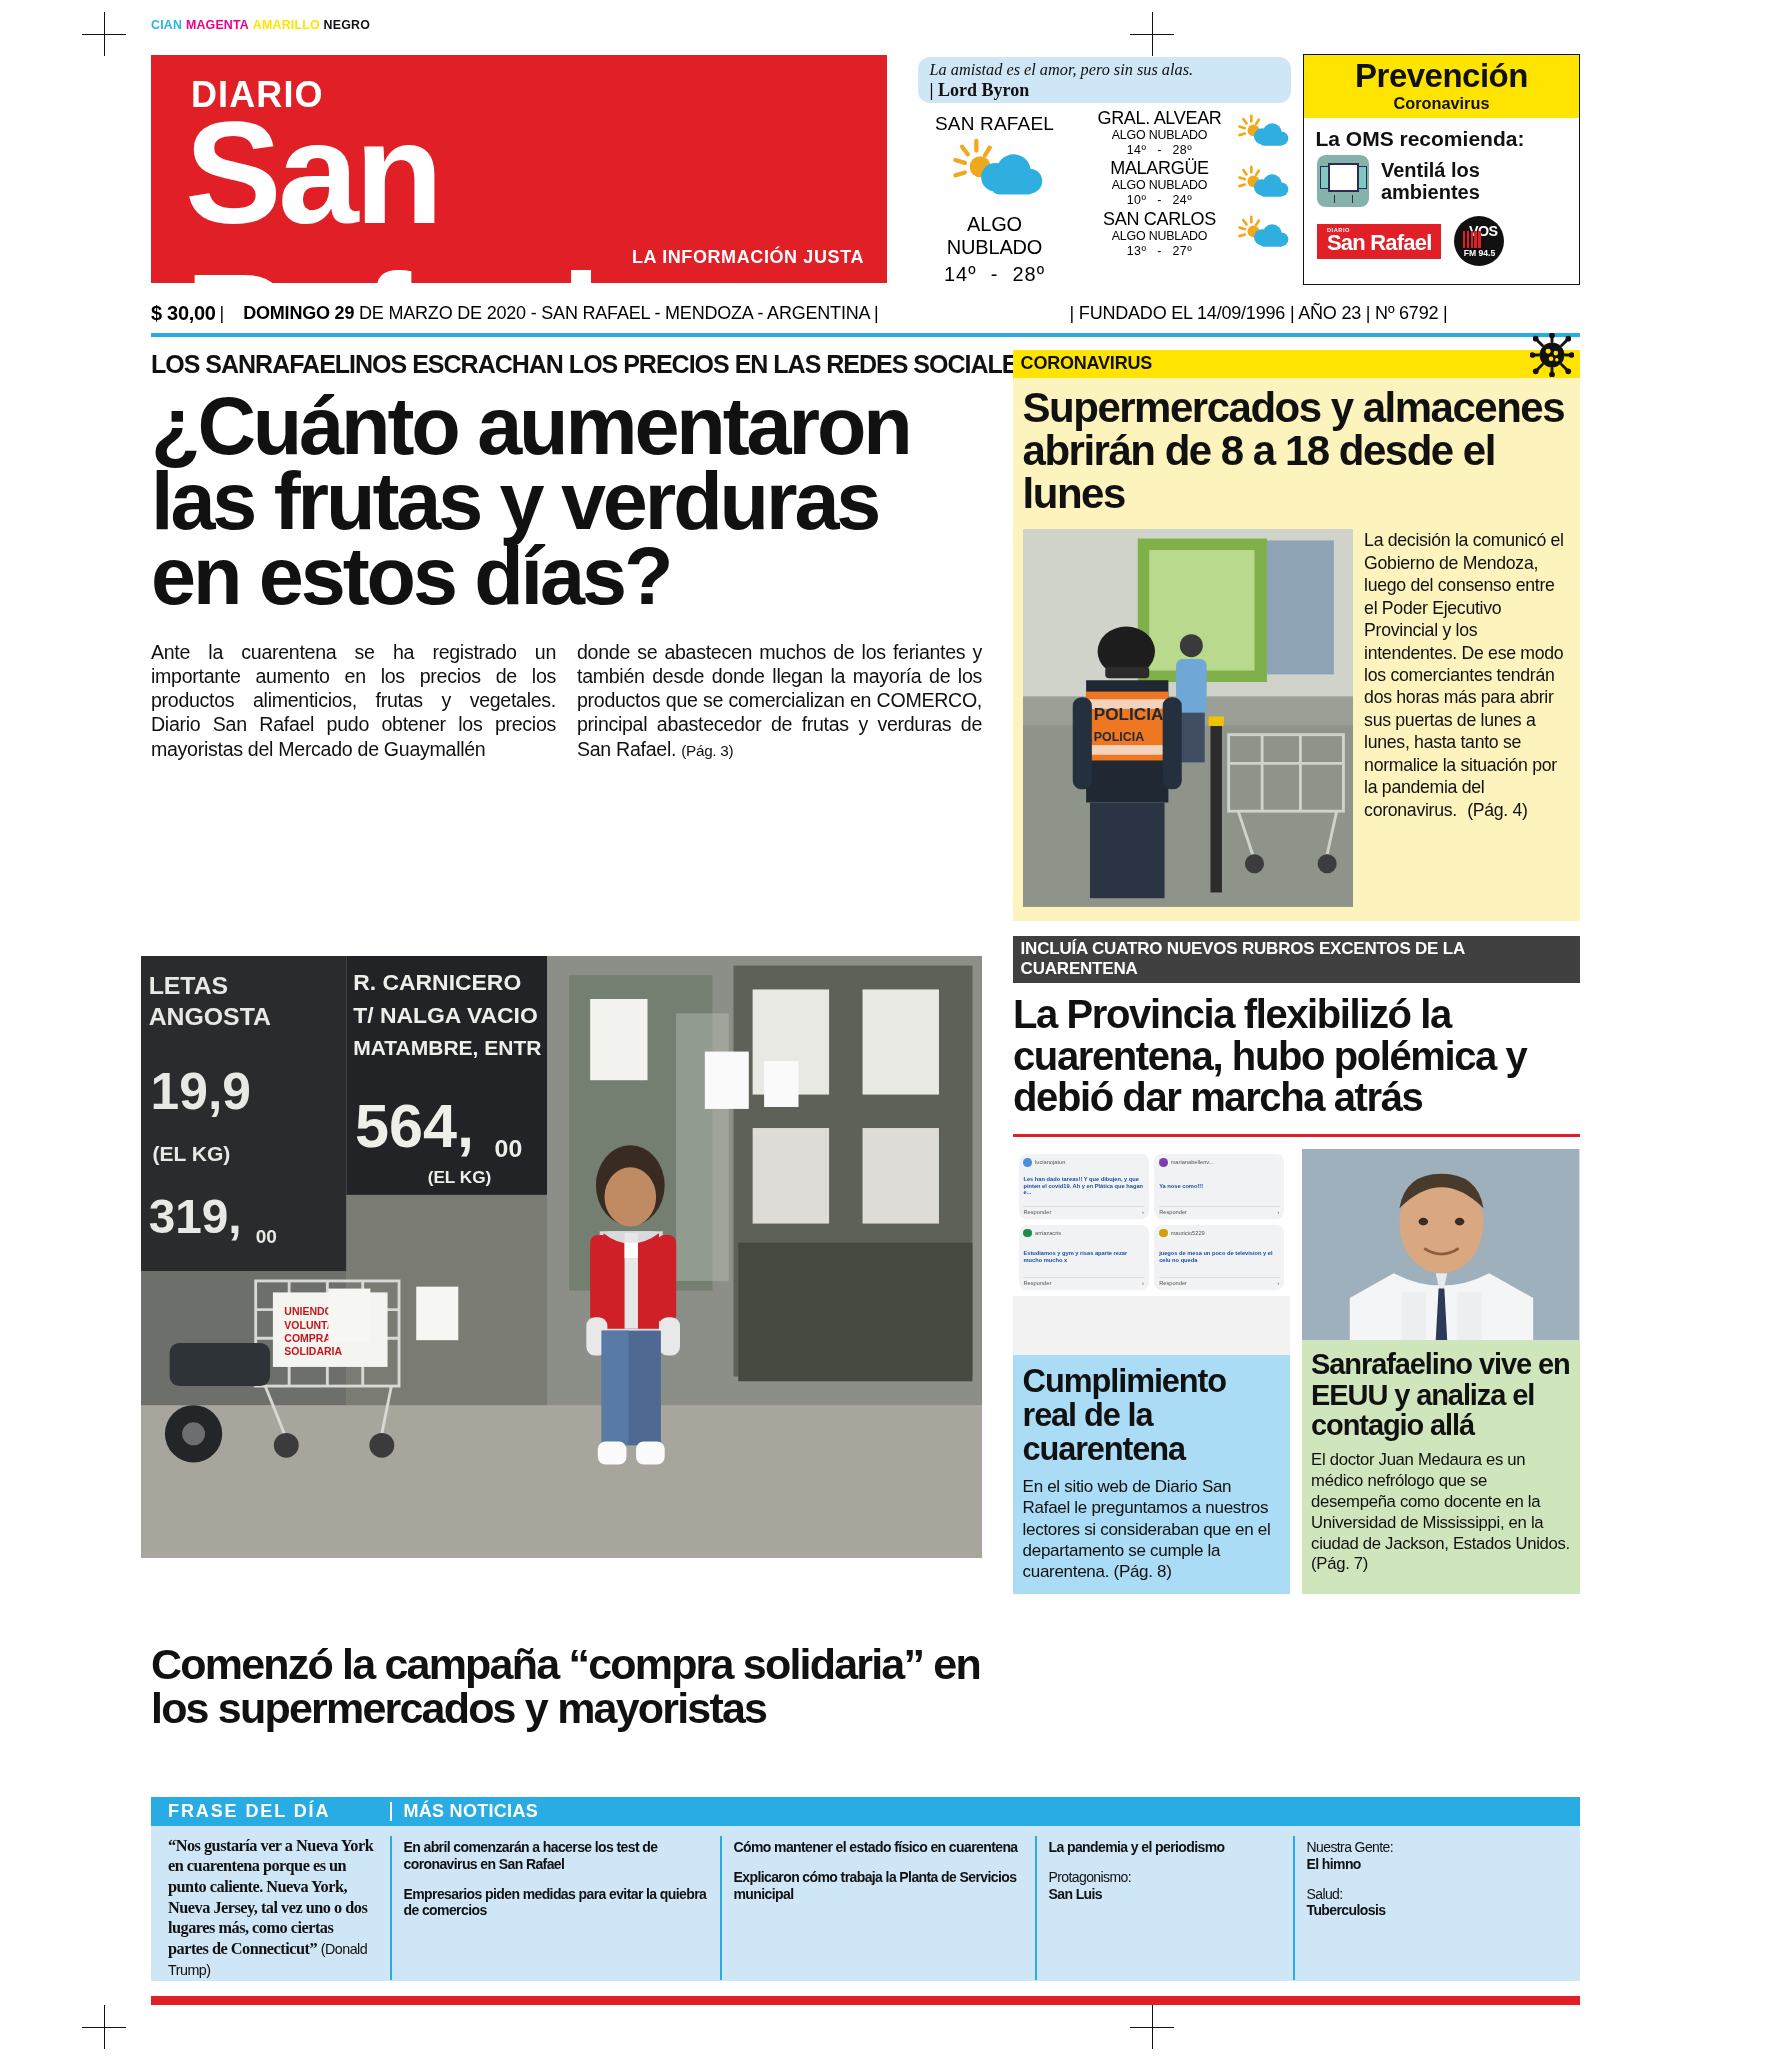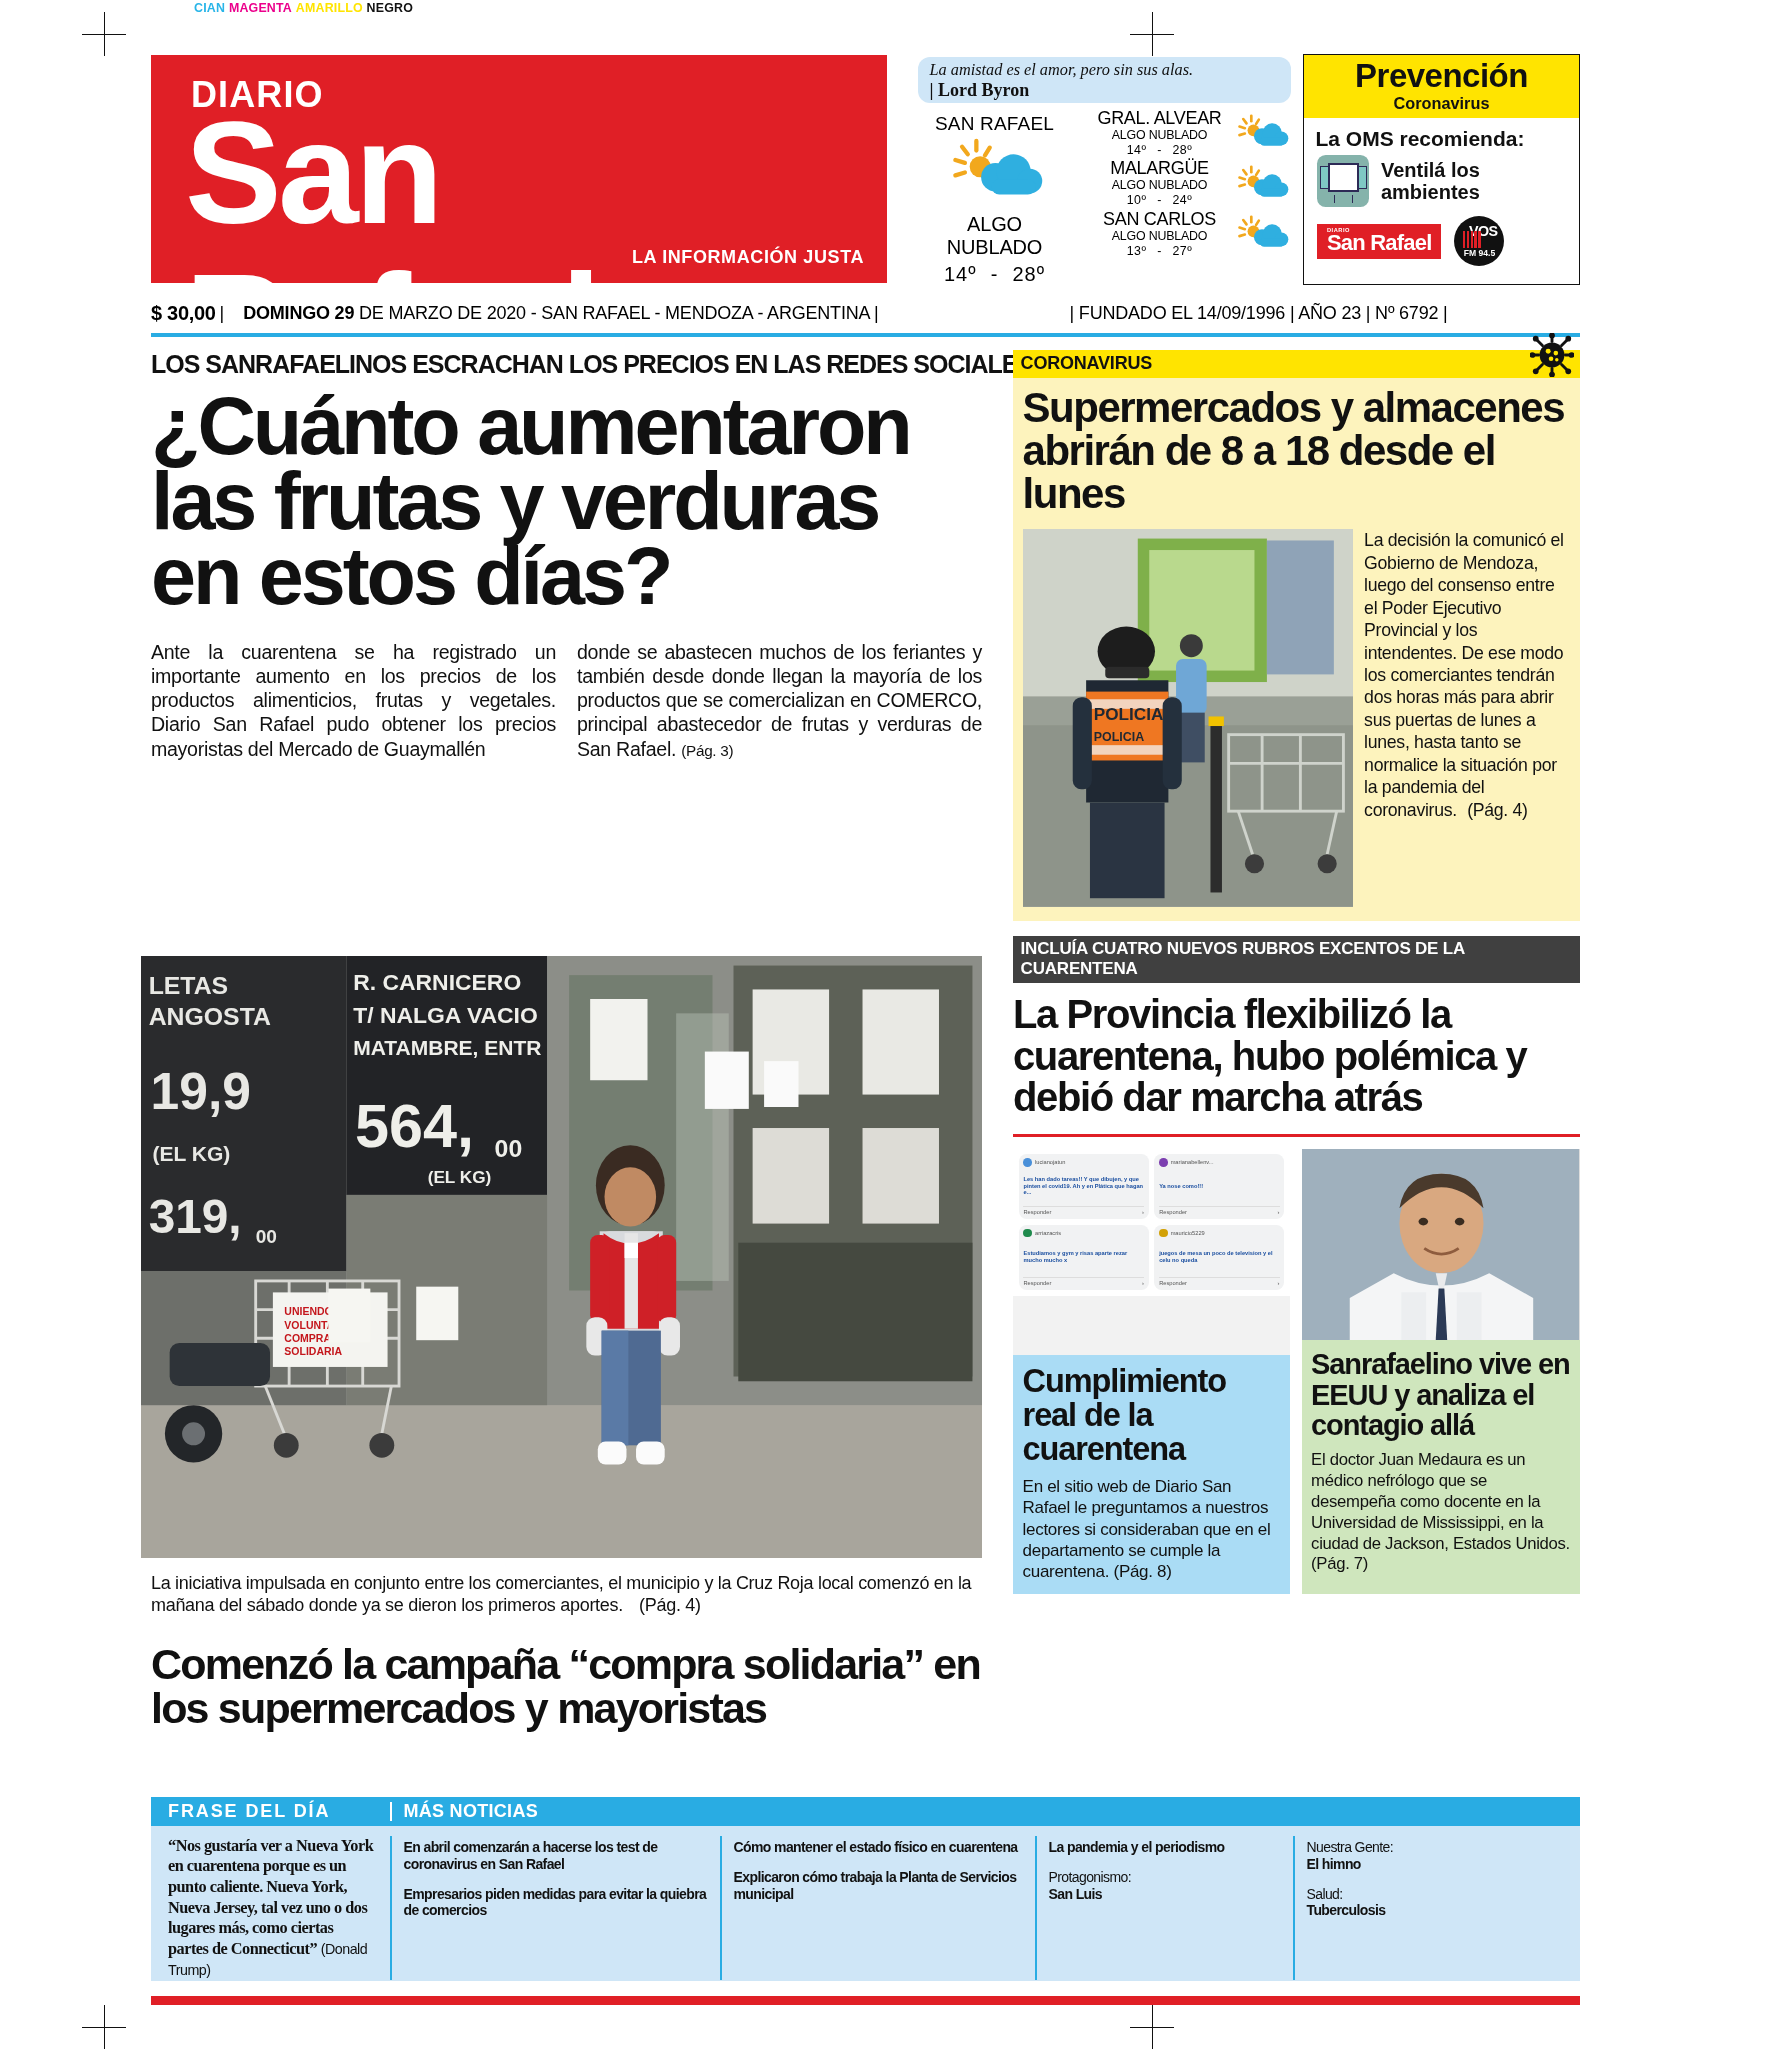--- a/index.html
+++ b/index.html
@@ -15,24 +15,23 @@
   
   .regmark { position: absolute; width: 44px; height: 44px; }
   .regmark::before, .regmark::after {
     content: ""; position: absolute; background: #111;
   }
   .regmark::before { left: 50%; top: 0; width: 1px; height: 100%; }
   .regmark::after { top: 50%; left: 0; height: 1px; width: 100%; }
 
   
   .cmyk {
-    position: absolute; left: 151px; top: 1px;
+    position: absolute; left: 151px; top: 18px;
     font-size: 12.4px; font-weight: 700; letter-spacing: 0.2px;
     white-space: nowrap;
-    margin-left: 43px;
   }
   .cmyk span { margin-right: 3.8px; }
   .c-cian { color: #29b5e8; }
   .c-magenta { color: #ec008c; }
   .c-amarillo { color: #ffe400; }
   .c-negro { color: #111; }
 
   
   .masthead {
     position: absolute; left: 151px; top: 55px;
@@ -556,24 +555,20 @@
         <rect x="506" y="300" width="14" height="16" fill="#ffffff"></rect>
       </g>
 
       <rect x="196" y="348" width="44" height="56" fill="#f6f6f2"></rect>
       <rect x="288" y="346" width="44" height="56" fill="#f6f6f2"></rect>
       <rect x="590" y="100" width="46" height="60" fill="#fafafa"></rect>
       <rect x="652" y="110" width="36" height="48" fill="#fafafa"></rect>
     </svg>
   </div>
 
-  <div class="cap-main">
-    <span>La iniciativa impulsada en conjunto entre los comerciantes, el municipio y la Cruz Roja local comenzó en la mañana del sábado donde ya se dieron los primeros aportes.</span>
-    <span style="padding-left:11.5px;">(Pág. 4)</span>
-  </div>
   <div class="sub-head">Comenzó la campaña “compra solidaria” en los supermercados y mayoristas</div>
 
   <div class="rightcol">
 
     <div class="tag-yellow">
       <span>CORONAVIRUS</span>
       <span class="virus-ico">
         <svg width="44" height="44" viewBox="0 0 46 46">
           <g stroke="#111" stroke-width="3" stroke-linecap="round">
             <line x1="23" y1="1" x2="23" y2="9"></line>

